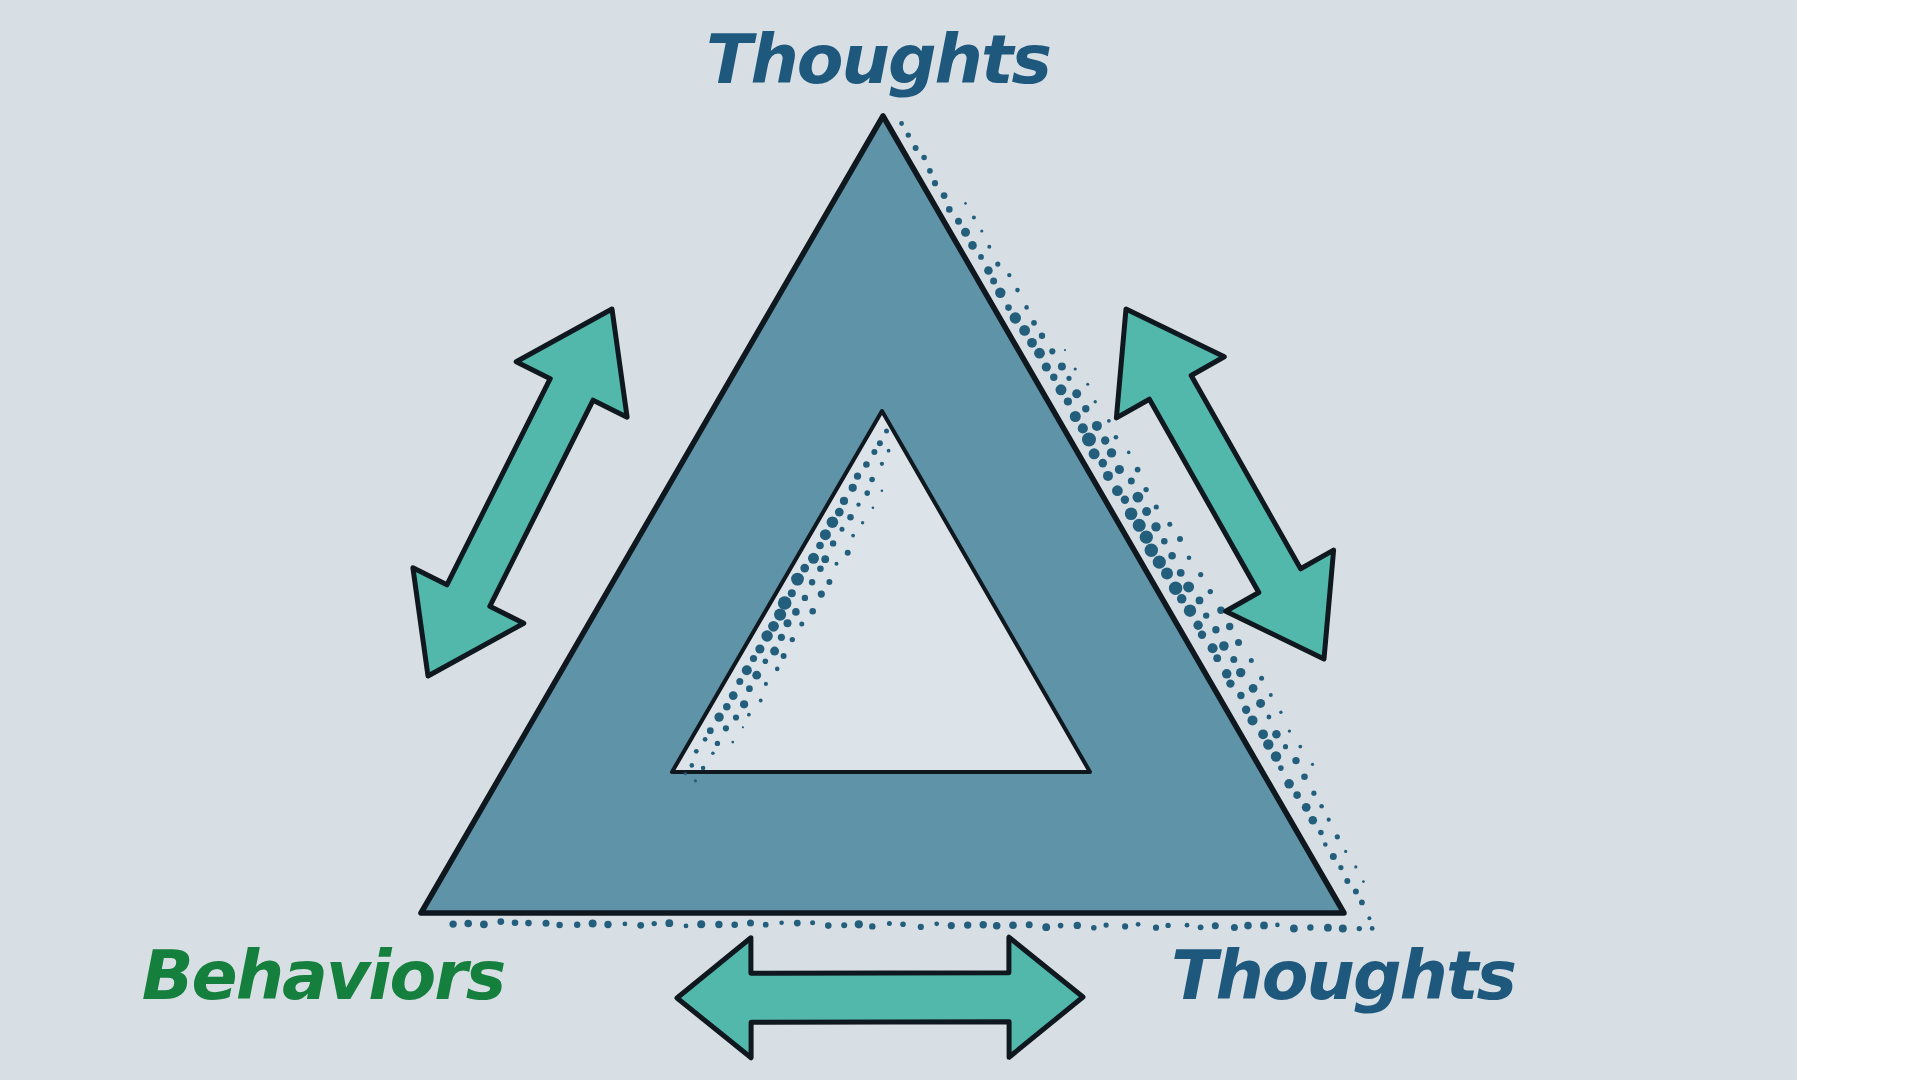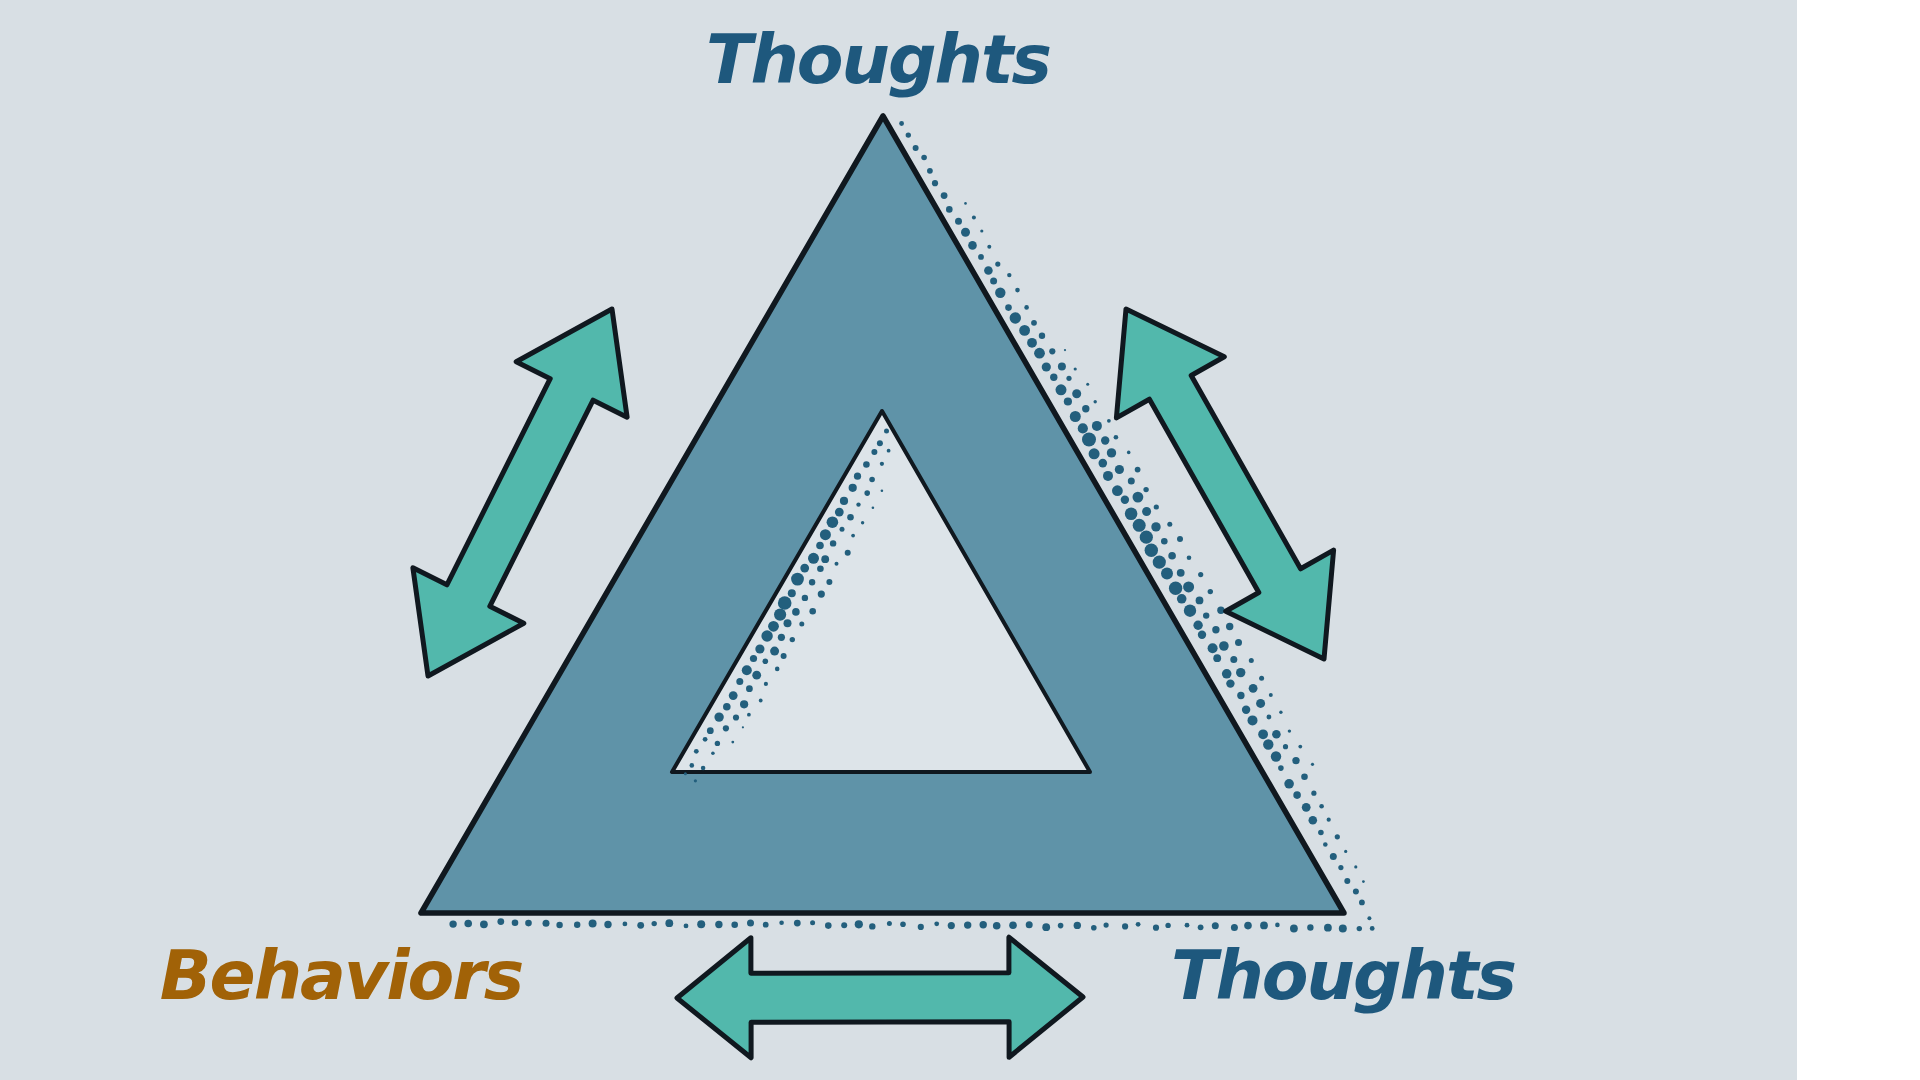--- a/index.html
+++ b/index.html
@@ -315,15 +315,15 @@
         <circle cx="742.9" cy="727.3" r="1.1" fill="#235f7d"></circle>
         <circle cx="732.8" cy="742.1" r="1.4" fill="#235f7d"></circle>
       </g>
 
     <polygon id="arrow-left" points="612,309 516.2,361.7 550.2,378.7 446.9,584.8 412.9,567.8 428,676 523.8,623.3 489.8,606.3 593.1,400.2 627.1,417.2" fill="#52b8ac" stroke="#10181f" stroke-width="5" stroke-linejoin="round"></polygon>
     <polygon id="arrow-right" points="1126,309 1116.4,417.9 1149.4,399.2 1258.8,592.5 1225.7,611.2 1324,659 1333.6,550.1 1300.6,568.8 1191.2,375.5 1224.3,356.8" fill="#52b8ac" stroke="#10181f" stroke-width="5" stroke-linejoin="round"></polygon>
     <polygon id="arrow-bottom" points="677,998 751.1,1057.8 751.1,1022.3 1009.1,1021.7 1009.1,1057.2 1083,997 1008.9,937.2 1008.9,972.7 750.9,973.3 750.9,937.8" fill="#52b8ac" stroke="#10181f" stroke-width="5" stroke-linejoin="round"></polygon>
   </svg>
 
   <div class="label label-top" style="color: rgb(30, 88, 125);">Thoughts</div>
-  <div class="label label-bl" style="color: #a16207; margin-left: 18px;">Behaviors</div>
+  <div class="label label-bl" style="color: #15803d;">Behaviors</div>
   <div class="label label-br" style="color: rgb(30, 88, 125);">Thoughts</div>
 </div>
 
 </body></html>

